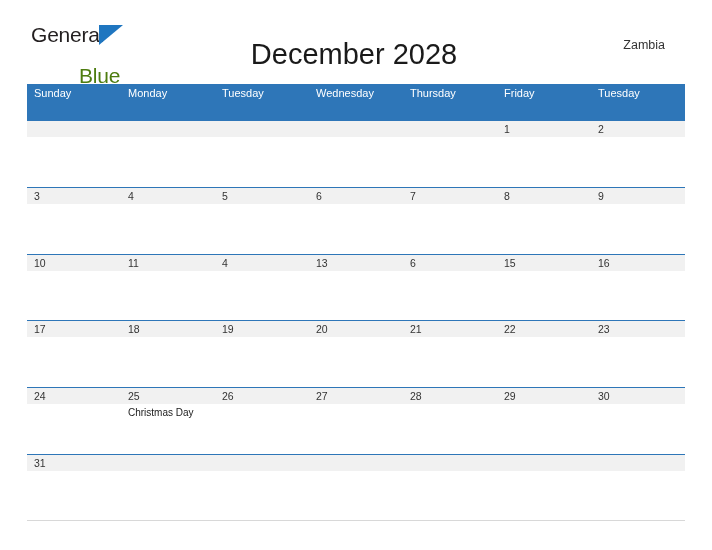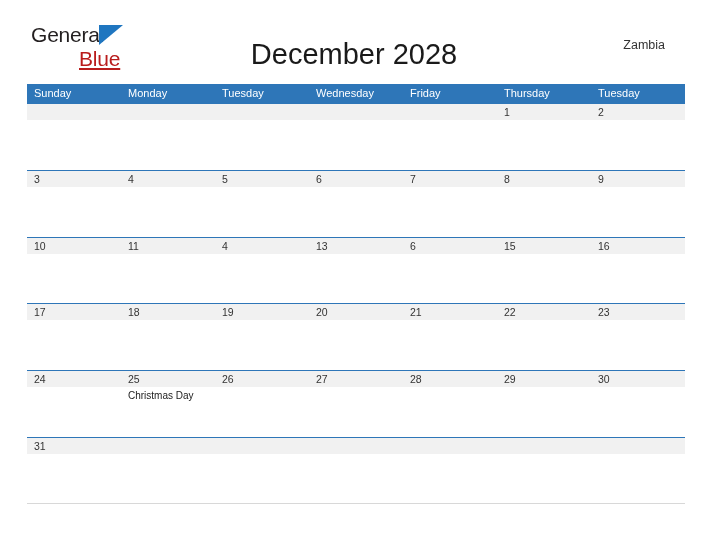--- a/index.html
+++ b/index.html
@@ -53,26 +53,25 @@
     position: absolute;
     left: 68px;
     top: 1px;
     width: 0;
     height: 0;
     border-left: 24px solid #1f76c0;
     border-bottom: 20px solid transparent;
   }
   .logo-row2 {
     position: relative;
-    margin-top: 2px;
+    margin-top: 19px;
     padding-left: 48px;
     font-size: 21px;
-    color: #b91c1c;
+    color: #4d7c0f;
     letter-spacing: -0.2px;
-    text-decoration: underline;
   }
 
   .cal-title {
     text-align: center;
     font-size: 29px;
     font-weight: normal;
     color: #1a1a1a;
     line-height: 44px;
     margin: 0;
     padding-right: 4px;
@@ -89,21 +88,21 @@
 
   
   .calendar {
     margin: 0 27px;
     width: 658px;
   }
 
   .weekday-row {
     display: flex;
     background: #2e76b8;
-    height: 19px;
+    height: 36px;
   }
   .weekday-cell {
     flex: 1 1 0;
     color: #ffffff;
     font-size: 11px;
     line-height: 19px;
     padding-left: 7px;
     box-sizing: border-box;
     white-space: nowrap;
     overflow: hidden;
@@ -166,22 +165,22 @@
 
   </div>
 
   <div class="calendar">
 
     <div class="weekday-row">
       <div class="weekday-cell">Sunday</div>
       <div class="weekday-cell">Monday</div>
       <div class="weekday-cell">Tuesday</div>
       <div class="weekday-cell">Wednesday</div>
+      <div class="weekday-cell">Thursday</div>
       <div class="weekday-cell">Friday</div>
-      <div class="weekday-cell">Thursday</div>
       <div class="weekday-cell">Tuesday</div>
     </div>
 
     <div class="week-row">
       <div class="day-cell">
           <span class="day-number"></span>
           <span class="event"></span>
         </div>
       <div class="day-cell">
           <span class="day-number"></span>

